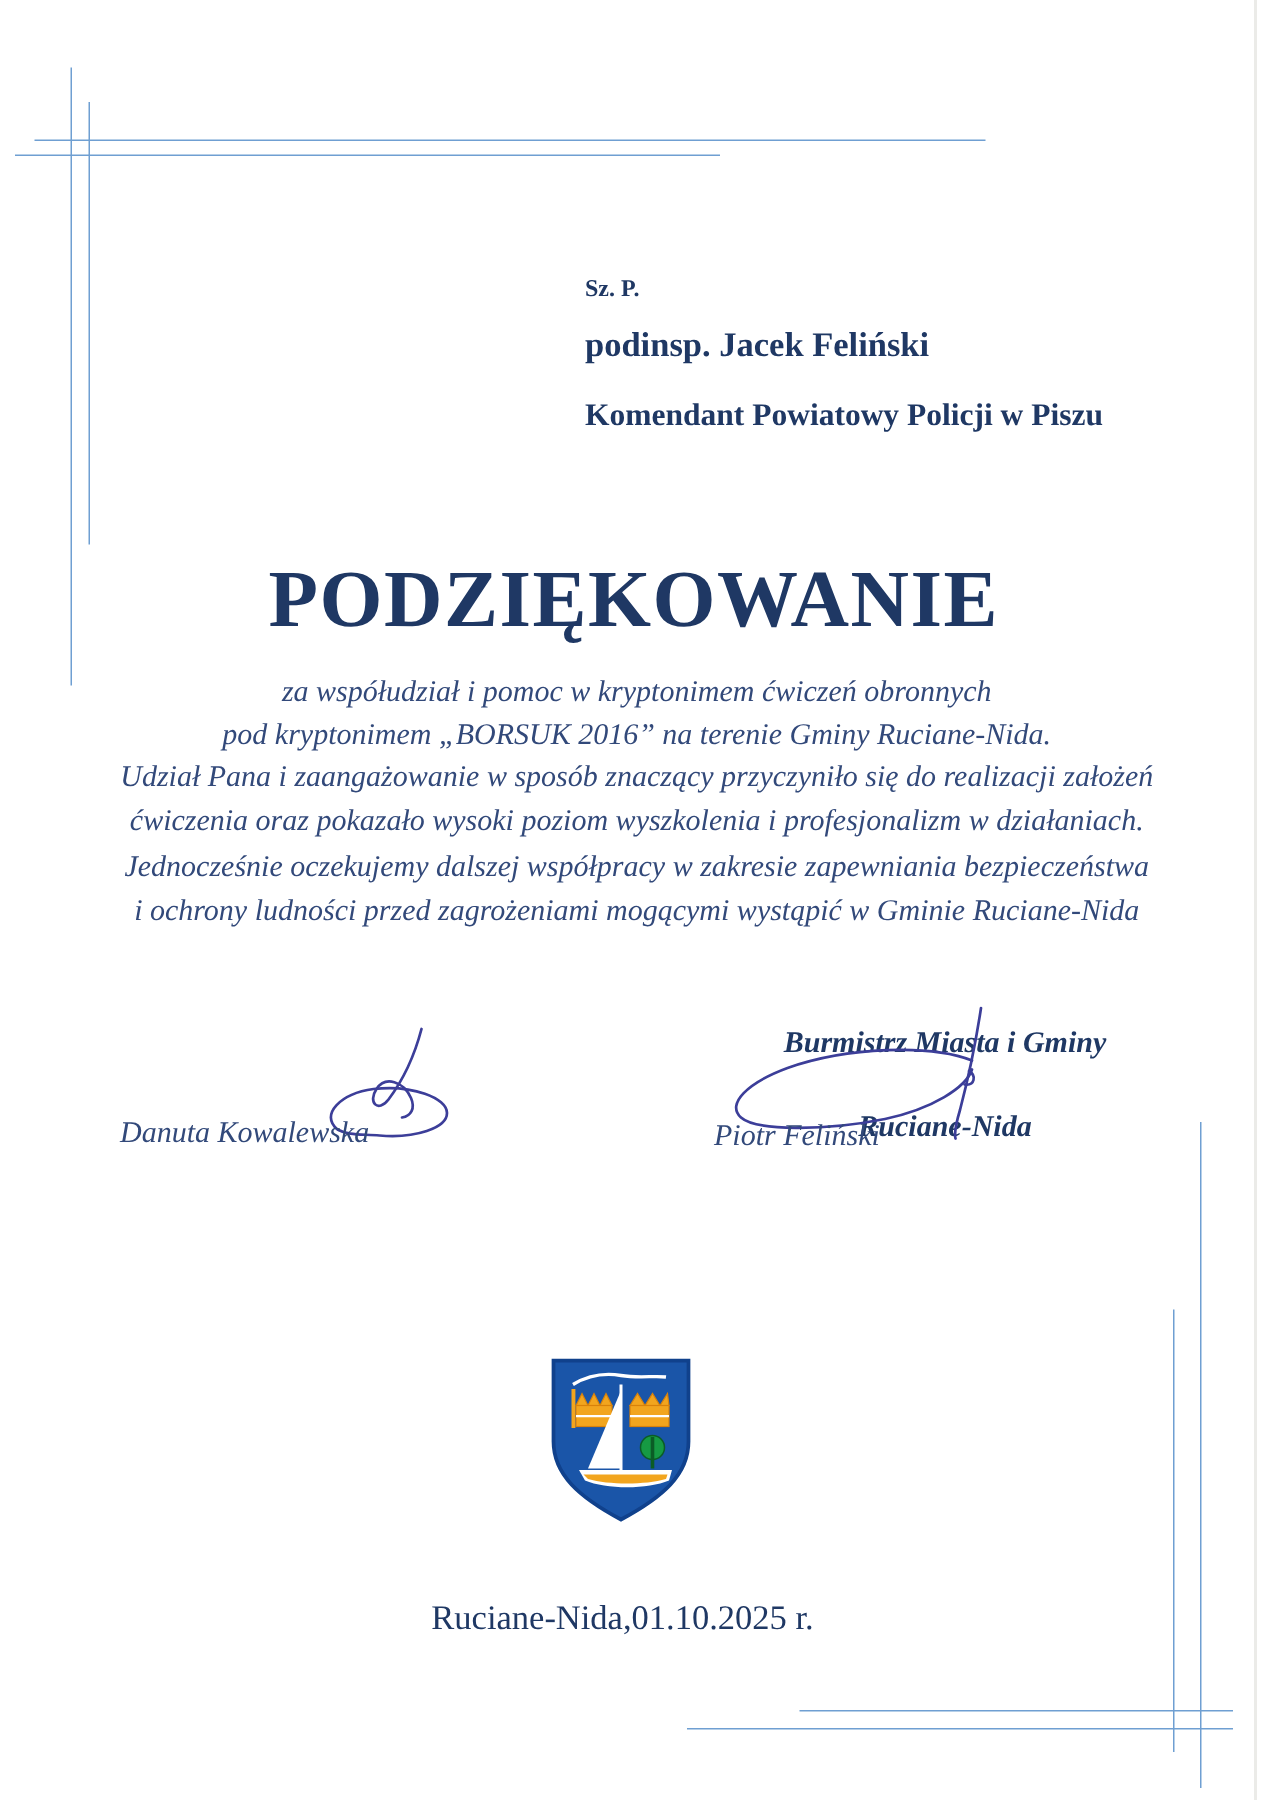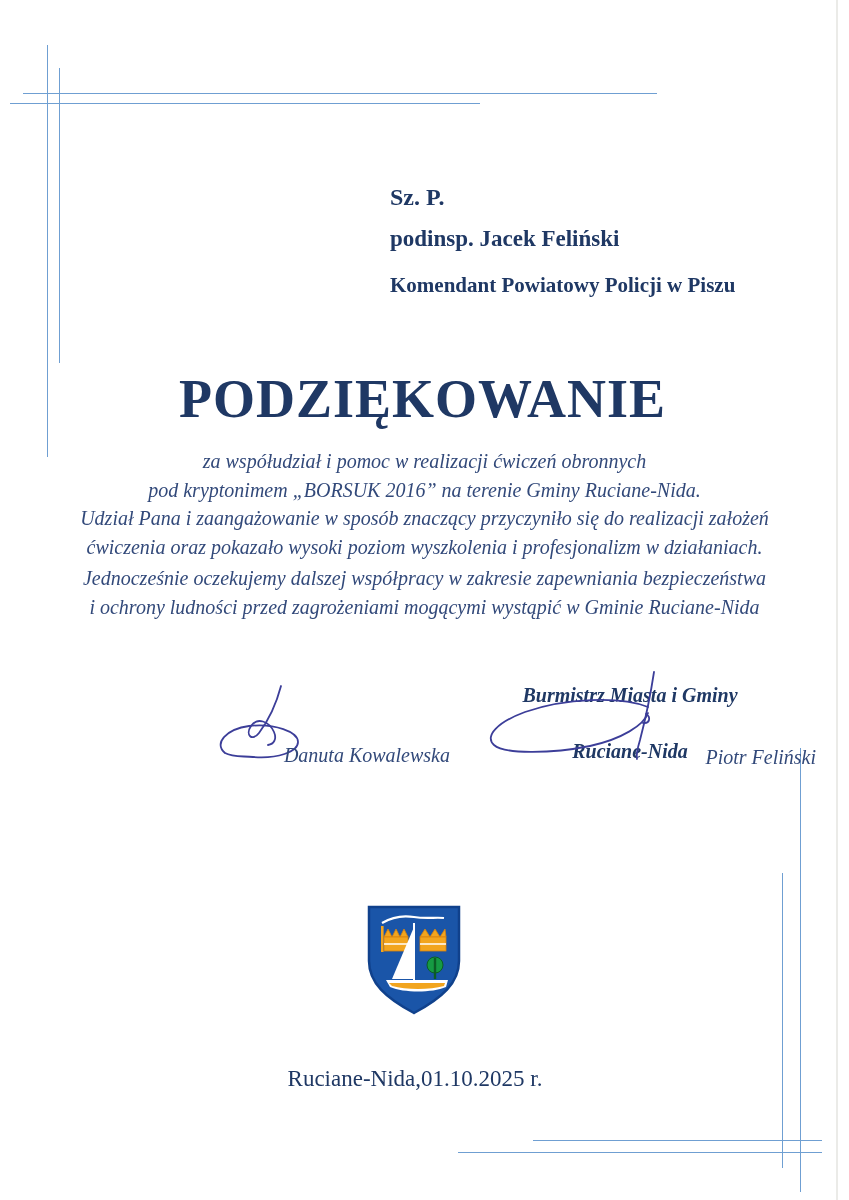--- a/index.html
+++ b/index.html
@@ -8,21 +8,21 @@
     background:var(--paper,#fff);overflow:hidden;
     font-family:"Liberation Serif", serif;
   }
   
   .rule{position:absolute;background:var(--line-blue,#6f9fd2);}
   .rule.v{width:1px;}
   .rule.h{height:1px;}
   .scan-edge{position:absolute;top:0;width:2px;height:1200px;background:#ebebe8;}
 
   .recipient{position:absolute;left:390px;top:184px;color:var(--navy,#1f3864);}
-  .recipient .sal{font-size:24px;font-weight:bold;margin:0 0 15px 0;}
+  .recipient .sal{font-size:16px;font-weight:bold;margin:0 0 15px 0;}
   .recipient .name{font-size:23px;font-weight:bold;margin:0 0 12px 0;}
   .recipient .role{font-size:21px;font-weight:bold;}
 
   .doc-title{
     position:absolute;left:0;top:368px;width:845px;margin:0;
     text-align:center;font-size:54px;font-weight:bold;letter-spacing:1px;
     color:var(--navy,#1f3864);
   }
 
   .para{
@@ -35,21 +35,21 @@
   .para.p3{top:564px;}
 
   .sig-title{
     position:absolute;margin:0;text-align:center;
     font-size:20px;font-weight:bold;font-style:italic;line-height:28px;
     color:var(--navy,#1f3864);white-space:pre-wrap;
   }
   .sig-title.left{left:80px;top:651px;width:370px;}
   .sig-title.right{left:450px;top:653px;width:340px;}
   .sig-name{
-    position:absolute;margin:0;text-align:right;
+    position:absolute;margin:0;text-align:left;
     font-size:20px;font-style:italic;color:var(--body-ink,#2e4a7c);
   }
   .sig-name.left{left:80px;top:744px;width:370px;}
   .sig-name.right{left:476px;top:746px;width:340px;}
 
   .ink{position:absolute;}
   .ink path{fill:none;stroke:var(--ink,#3c3e99);stroke-width:1.8;stroke-linecap:round;}
 
   .crest{position:absolute;left:362px;top:901px;}
 
@@ -77,21 +77,21 @@
 
   <div class="recipient">
     <p class="sal">Sz. P.</p>
     <p class="name">podinsp. Jacek Feliński</p>
     <p class="role">Komendant Powiatowy Policji w Piszu</p>
   </div>
 
   <h1 class="doc-title">PODZIĘKOWANIE</h1>
 
   <p class="para p1">
-    <span>za współudział i pomoc w realizacji ćwiczeń obronnych</span><br>
+    <span>za współudział i pomoc w kryptonimem ćwiczeń obronnych</span><br>
     <span>pod kryptonimem „BORSUK 2016” na terenie Gminy Ruciane-Nida.</span>
   </p>
   <p class="para p3">
     <span>Jednocześnie oczekujemy dalszej współpracy w zakresie zapewniania bezpieczeństwa</span><br>
     <span>i ochrony ludności przed zagrożeniami mogącymi wystąpić w Gminie Ruciane-Nida</span>
   </p>
   <p class="para p2">
     <span>Udział Pana i zaangażowanie w sposób znaczący przyczyniło się do realizacji założeń</span><br>
     <span>ćwiczenia oraz pokazało wysoki poziom wyszkolenia i profesjonalizm w działaniach.</span>
   </p>

